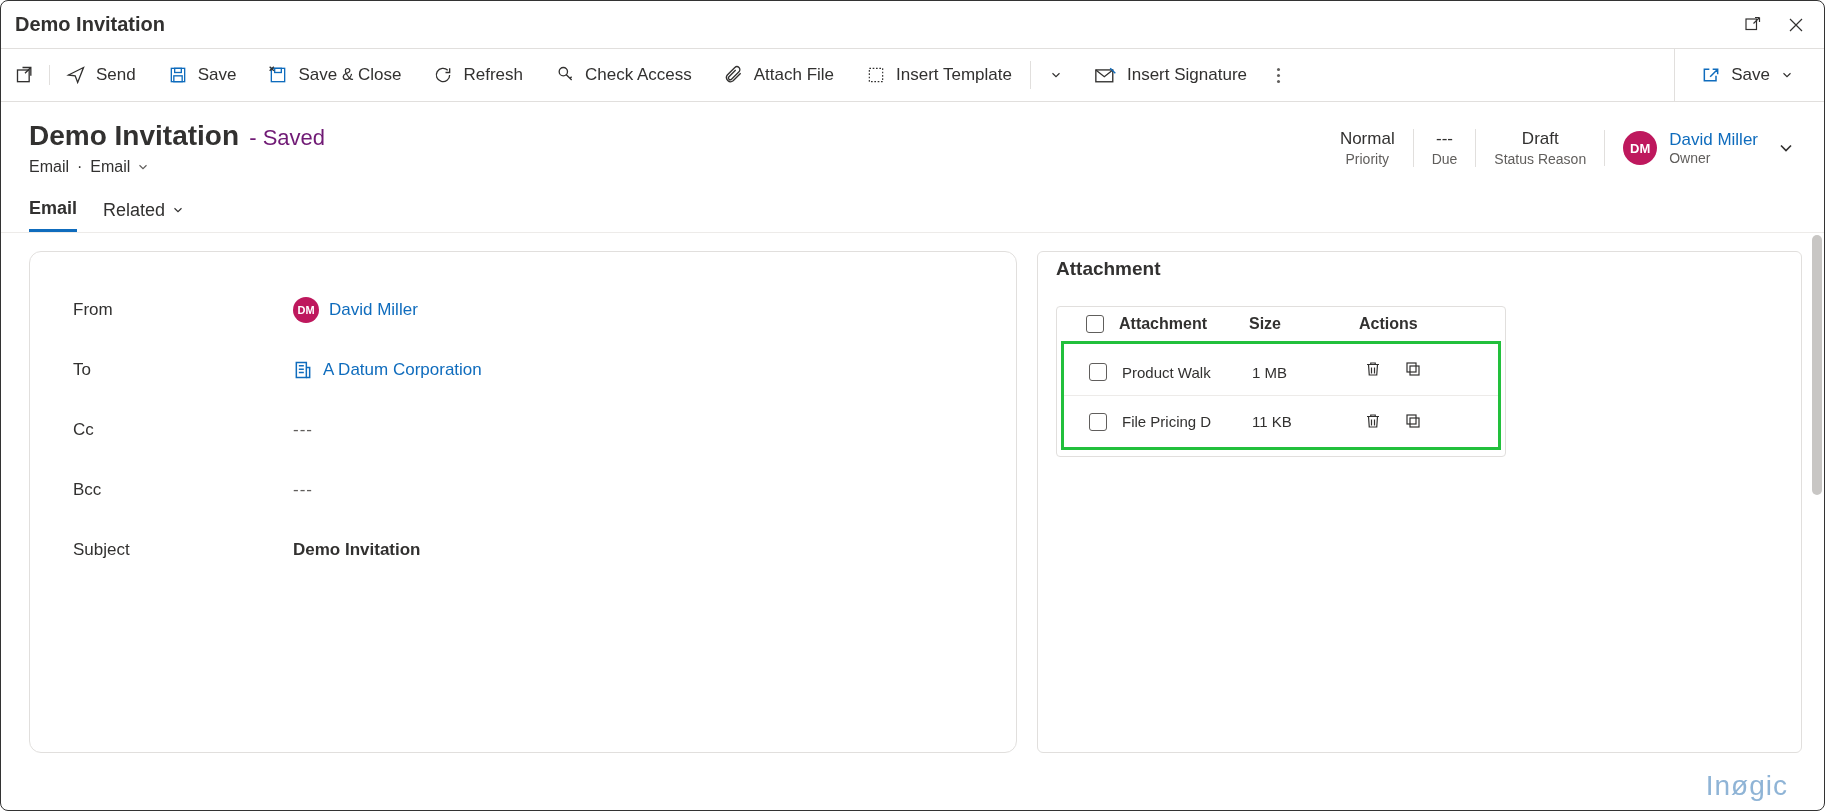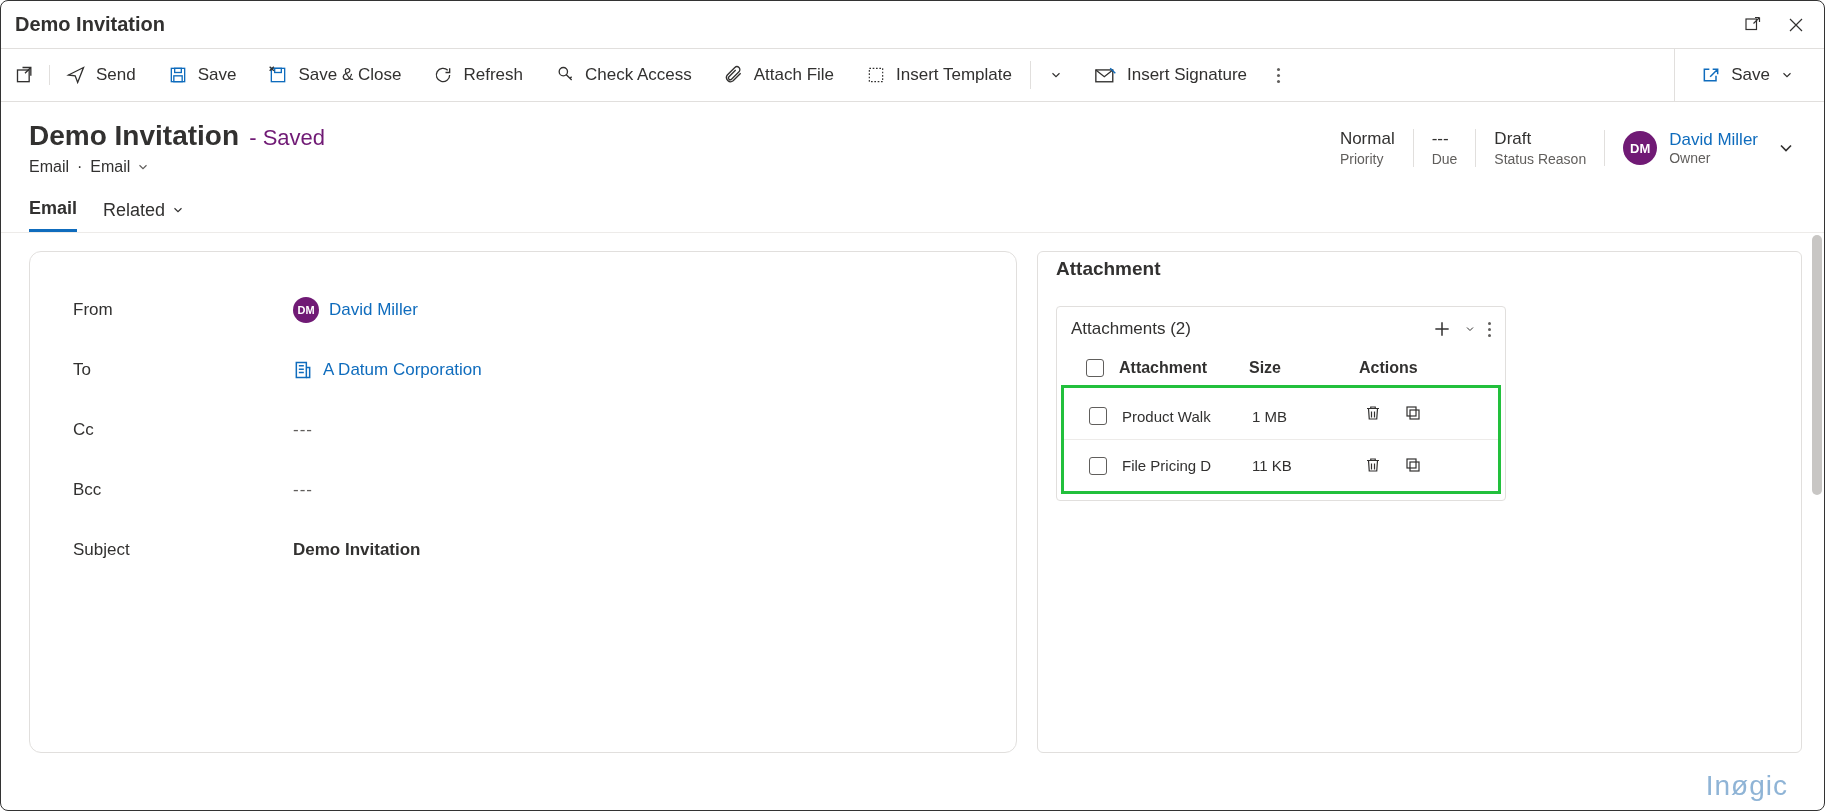--- a/index.html
+++ b/index.html
@@ -17,26 +17,26 @@
   .cmditem.iconly { padding: 0 14px; border-right: 1px solid #e1dfdd; }
   .vsep { width: 1px; height: 28px; background: #e1dfdd; margin: 0 2px; }
   .kebab { display:flex; flex-direction:column; gap:3px; padding:0 14px; cursor:pointer;}
   .kebab span{ width:3px; height:3px; background:#605e5c; border-radius:50%;}
   
   .header2 { display: flex; align-items: center; justify-content: space-between; padding: 18px 28px 10px 28px; }
   .h2-left .title { font-size: 28px; font-weight: 600; display: inline; }
   .h2-left .saved { font-size: 22px; color: #701a75; margin-left: 6px; }
   .h2-left .entitynav { margin-top: 6px; font-size: 16px; color: #323130; display:flex; align-items:center; gap:8px;}
   .h2-right { display: flex; align-items: center; gap: 0; }
-  .metafield { padding: 0 18px; border-left: 1px solid #e1dfdd; }
+  .metafield { padding: 0 18px; border-left: 1px solid #e1dfdd; text-align: center; }
   .metafield:first-child { border-left: none; }
   .metafield .mval { font-size: 17px; color: #323130; }
   .metafield .mlab { font-size: 14px; color: #605e5c; margin-top: 2px;}
   .ownerfield { display:flex; align-items:center; gap:12px; padding-left:18px; border-left:1px solid #e1dfdd;}
-  .avatar { width: 34px; height: 34px; border-radius: 50%; background:#701a75; color:#fff; font-size:13px; font-weight:600; display:inline-flex; align-items:center; justify-content:center;}
+  .avatar { width: 34px; height: 34px; border-radius: 50%; background:#be185d; color:#fff; font-size:13px; font-weight:600; display:inline-flex; align-items:center; justify-content:center;}
   .avatar.small{ width:26px; height:26px; font-size:11px;}
   .ownername{ color:#0f6cbd; font-size:17px;}
   .ownerlab{ font-size:14px; color:#605e5c;}
   .chev-wrap{ padding-left:18px; cursor:pointer;}
   
   .tabstrip { display:flex; gap:26px; padding: 12px 28px 0 28px; border-bottom: 1px solid #edebe9; }
   .tabitem { font-size:18px; padding-bottom: 10px; cursor:pointer; display:flex; align-items:center; gap:6px; color:#323130;}
   .tabitem.active { font-weight:600; border-bottom: 3px solid #0f6cbd; }
   
   .content { display:flex; gap:20px; padding: 18px 22px 0 28px; height: 520px; position:relative;}
@@ -268,40 +268,20 @@
     </div>
     <div class="frow">
       <div class="flabel">Subject</div>
       <div class="fvalue subjval">Demo Invitation</div>
     </div>
   </div>
 
   <div class="card sidecol" style="padding-bottom:18px;">
     <div class="sectiontitle">Attachment</div>
     <div class="attcard">
-      <div class="attheader">
-        <div class="t">Attachments (2)</div>
-        <div class="r">
-          <span style="display:flex;align-items:center;">
-            <svg width="20" height="20" viewBox="0 0 24 24" fill="none" stroke="#323130" stroke-width="1.8">
-                <path d="M12 4 v16 M4 12 h16"></path>
-              </svg>
-          </span>
-          <span>
-            <svg width="12" height="12" viewBox="0 0 24 24" fill="none" stroke="#323130" stroke-width="2">
-                <path d="M6 9 l6 6 l6 -6"></path>
-              </svg>
-          </span>
-          <span class="kebab" style="padding:0;">
-              <span></span>
-              <span></span>
-              <span></span>
-            </span>
-        </div>
-      </div>
       <div class="thead">
         <div class="col-chk">
             <span class="chkbox"></span>
           </div>
         <div class="col-name">Attachment</div>
         <div class="col-size">Size</div>
         <div class="col-act">Actions</div>
       </div>
       <div class="tbody">
         <div class="trow">

